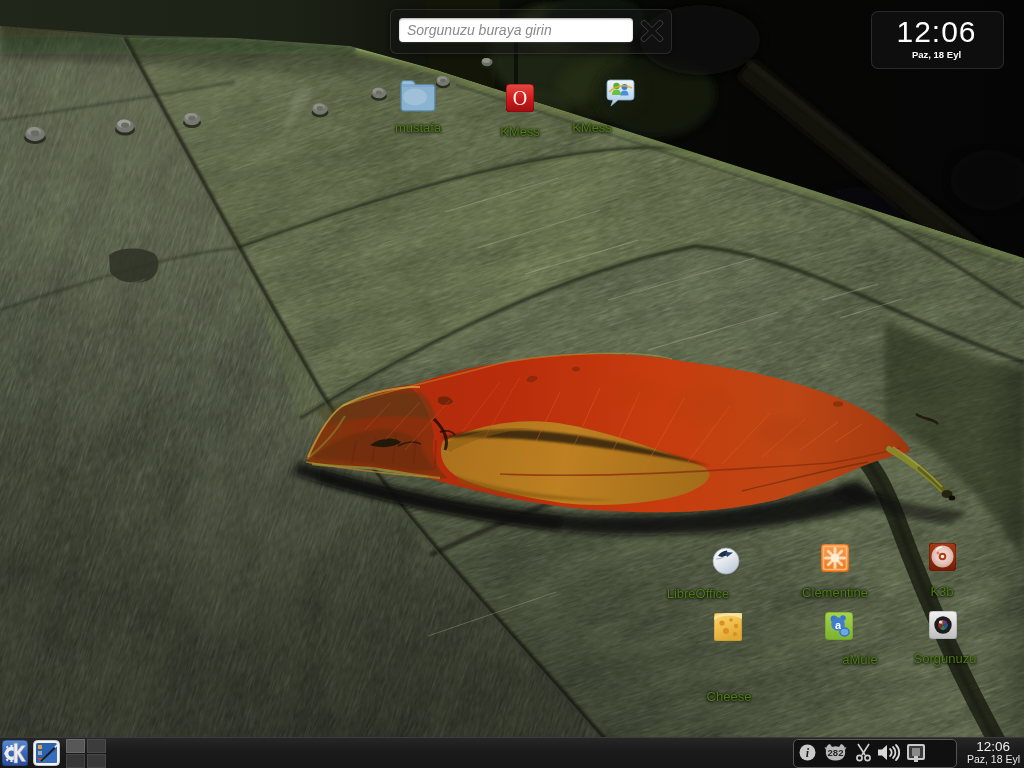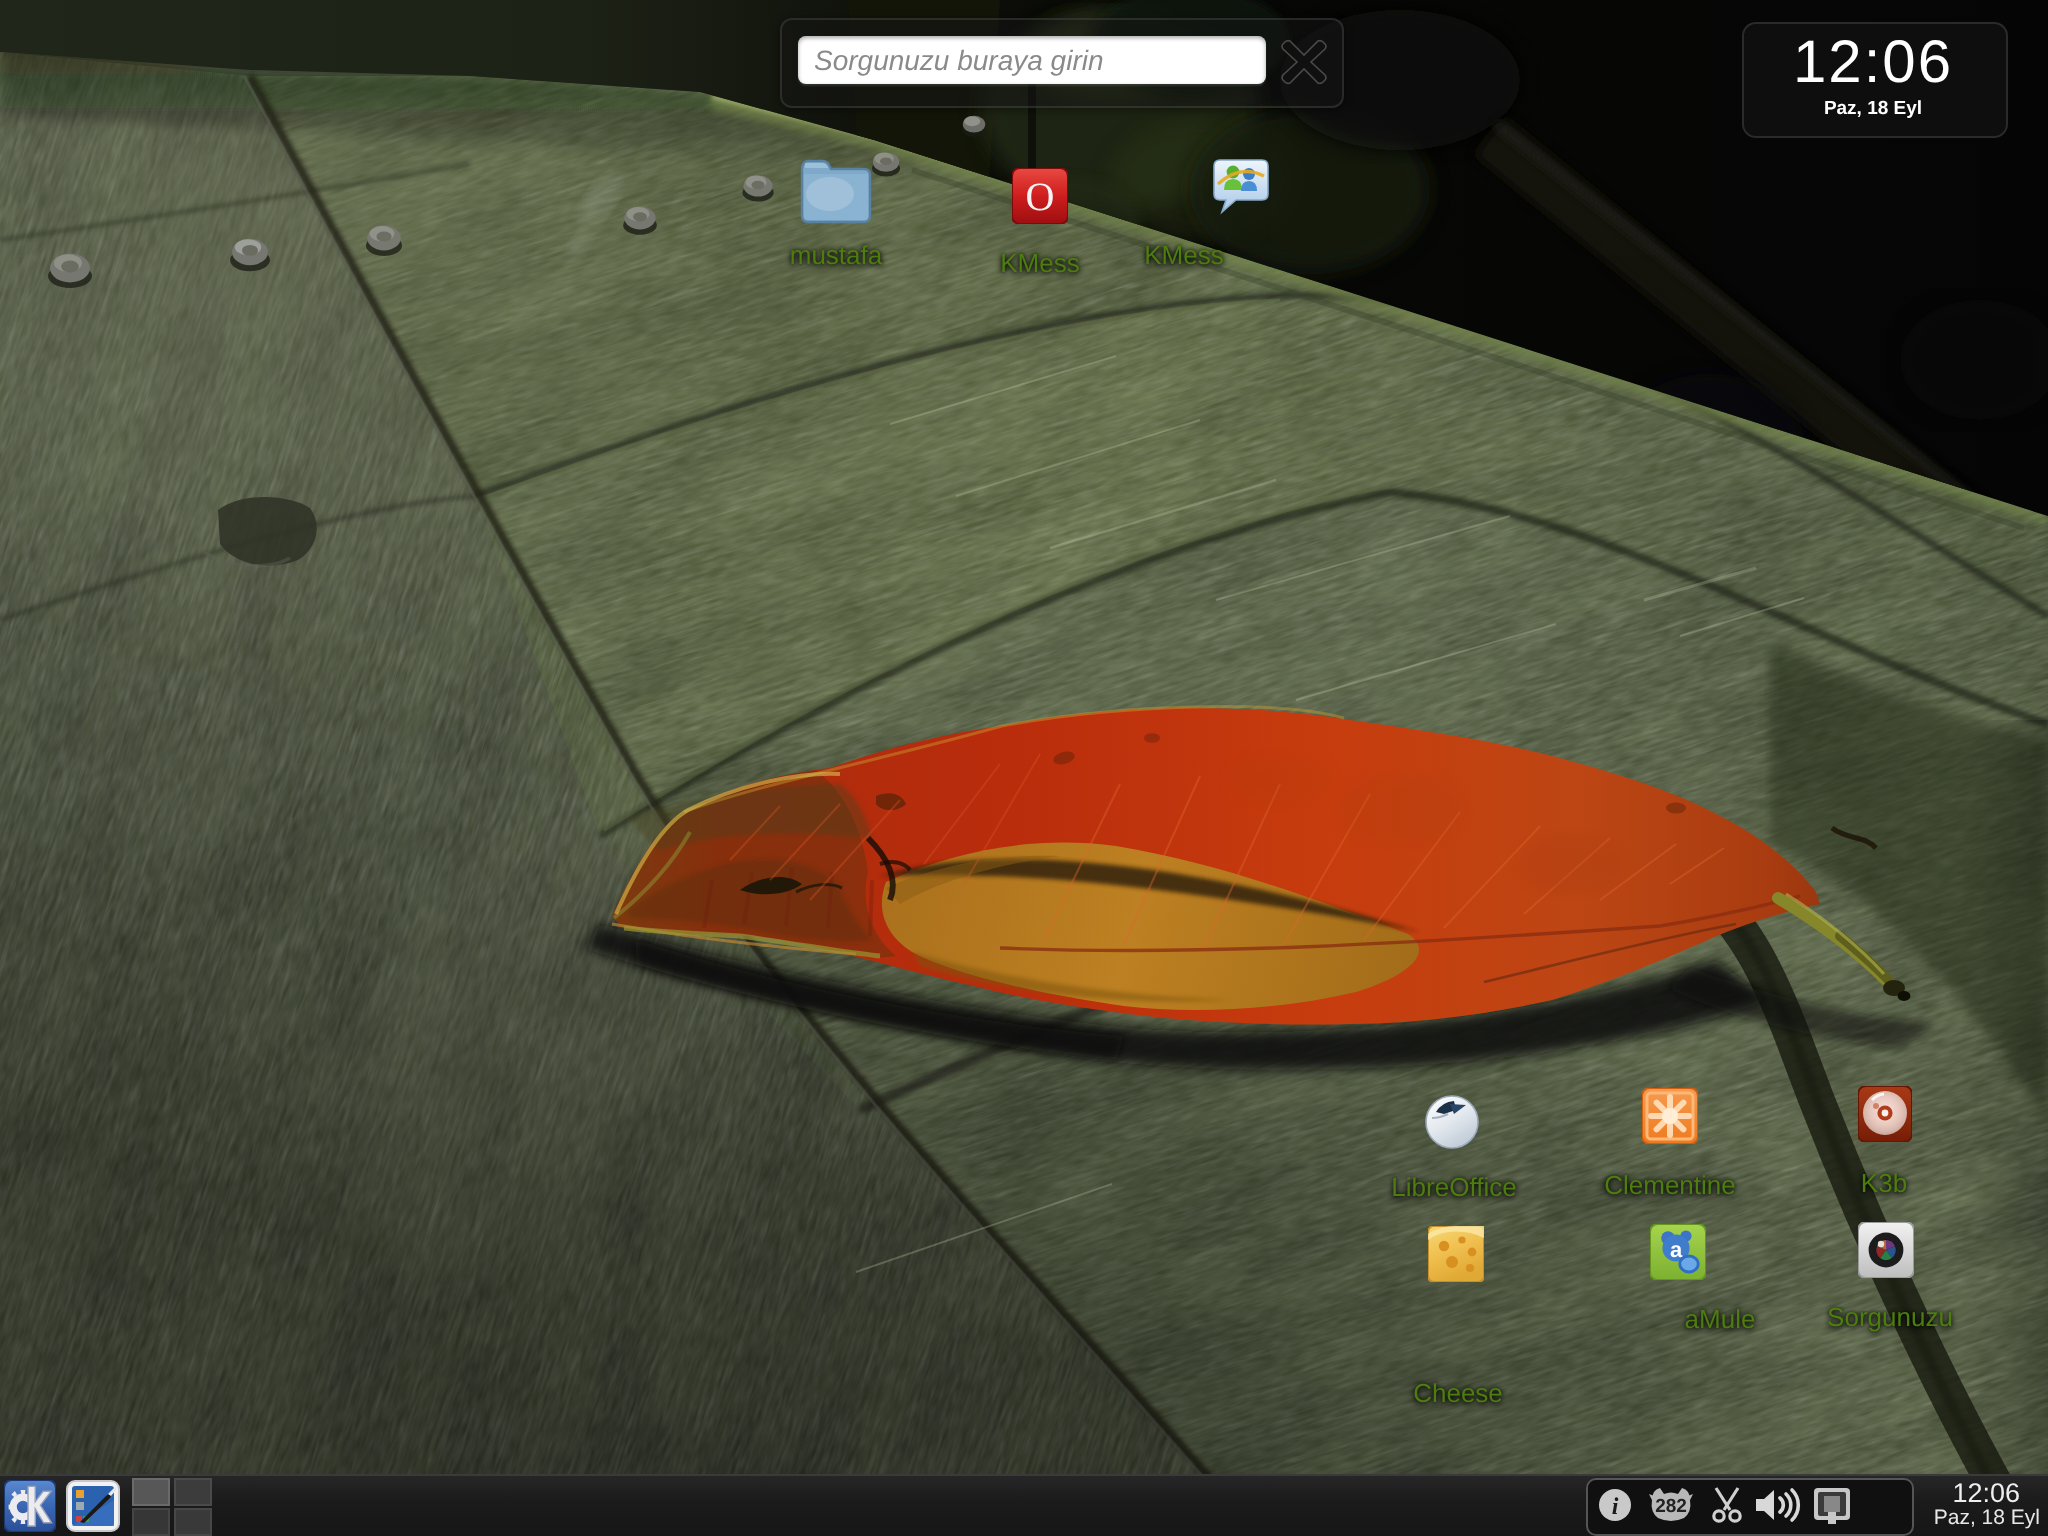--- a/index.html
+++ b/index.html
@@ -362,21 +362,21 @@
           <stop offset=".55" stop-color="#e4e9ef"></stop>
           <stop offset="1" stop-color="#c0ccd8"></stop>
         </linearGradient>
       </defs>
  <circle cx="14" cy="14" r="13" fill="url(#log)" stroke="#9aa8b8" stroke-width=".8"></circle>
  <path d="M6,9 Q9,4 15,3.5 L16,8 L10,10 Z" fill="#1c3048"></path>
 
  <path d="M13,5 L21,5.5 L15,10 Z" fill="#2a4666"></path>
  <path d="M4,12 Q8,12 12,10" stroke="#8898aa" stroke-width="1" fill="none" opacity=".7"></path>
 </svg>
-<div class="lbl" style="left:727px;top:586px;">LibreOffice</div>
+<div class="lbl" style="left:698px;top:586px;">LibreOffice</div>
 <svg style="position:absolute;left:821px;top:544px;" width="28" height="28" viewBox="0 0 28 28">
  <defs>
         <linearGradient id="clg" x1="0" y1="0" x2="0" y2="1">
           <stop offset="0" stop-color="#f79b4e"></stop>
           <stop offset="1" stop-color="#ef7a1e"></stop>
         </linearGradient>
       </defs>
  <rect x="0" y="0" width="28" height="28" rx="4" fill="url(#clg)" stroke="#d06010" stroke-width="1"></rect>
  <rect x="2.5" y="2.5" width="23" height="23" rx="2" fill="none" stroke="#fcb878" stroke-width="1.5"></rect>
  <g stroke="#ffddb8" stroke-width="3" opacity=".95" stroke-linecap="round">

